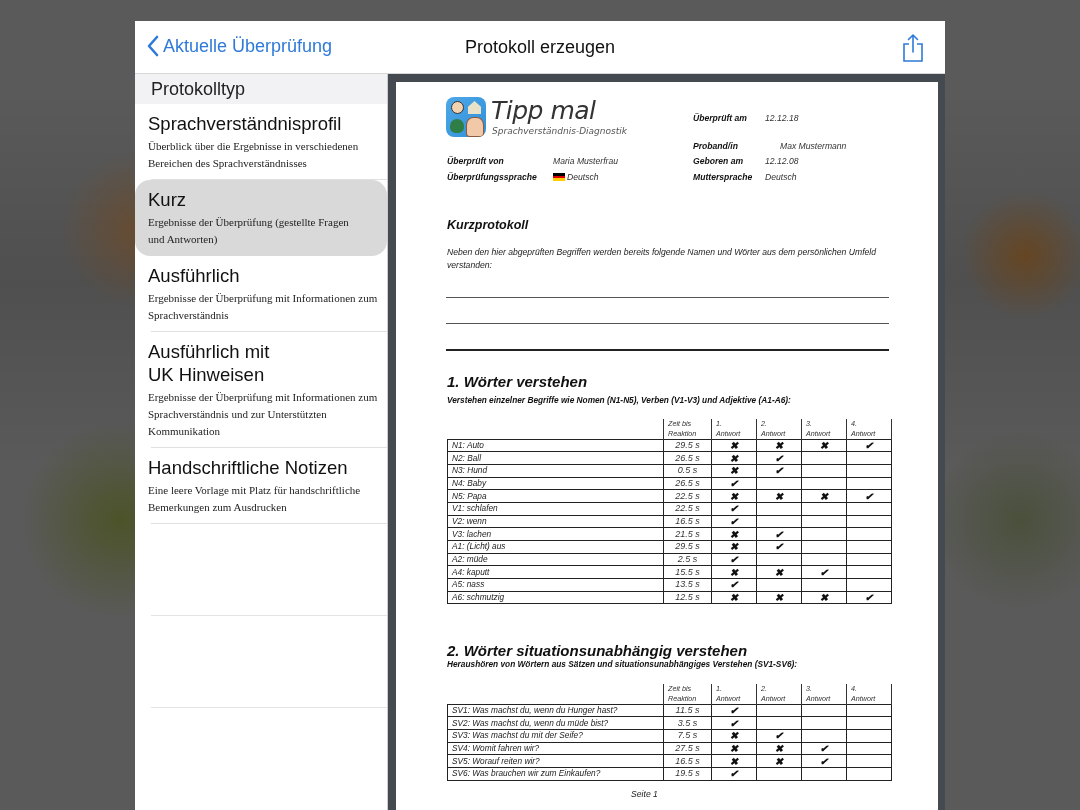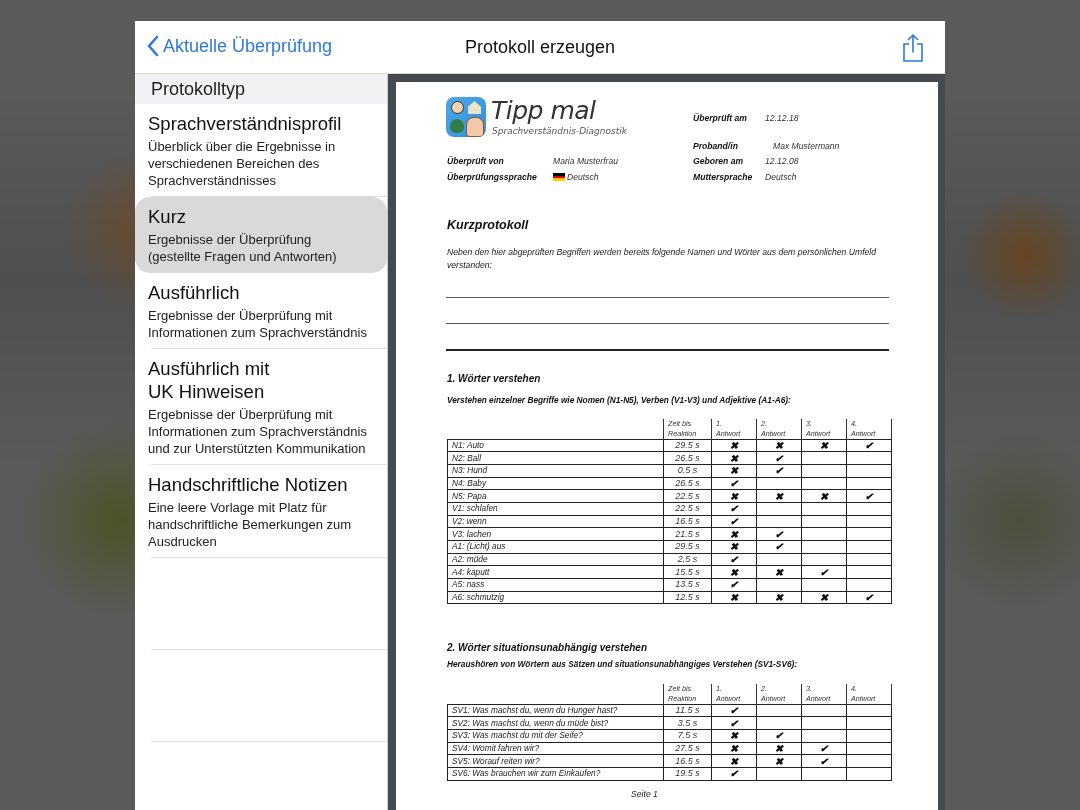--- a/index.html
+++ b/index.html
@@ -25,21 +25,21 @@
   .nav-back { position: absolute; left: 12px; top: 14px; display: flex; align-items: center; color: #2f7ad8; font-size: 18px; cursor: pointer; }
   .nav-back svg { margin-right: 4px; }
   .nav-title { position: absolute; left: 0; right: 0; top: 16px; text-align: center; font-size: 18px; color: #111; font-weight: 500; pointer-events: none; }
   .nav-share { position: absolute; right: 20px; top: 12px; width: 24px; height: 30px; cursor: pointer; }
 
   .sidebar { position: absolute; left: 0; top: 53px; width: 253px; height: 736px; background: #fff; border-right: 1px solid #ccc; }
   .sidebar-header { height: 30px; background: #f2f2f4; padding: 5px 16px; font-size: 18px; color: #222; }
   .sb-item { padding: 8px 13px 8px 13px; position: relative; cursor: pointer; }
   .sb-item.sel { background: #d9d9d9; border-radius: 15px; }
   .sb-item .t { font-size: 18.5px; color: #111; line-height: 23px; font-weight: 500; }
-  .sb-item .d { font-size: 13px; color: #222; line-height: 17px; margin-top: 3px; }
+  .sb-item .d { font-size: 11px; color: #222; line-height: 17px; margin-top: 3px; font-family: Liberation Serif, serif; }
   .sb-item::after { content: ""; position: absolute; left: 16px; right: 0; bottom: 0; height: 1px; background: #e0e0e0; }
   .sb-item.sel::after { display: none; }
   .sb-empty { position: relative; height: 92px; }
   .sb-empty::after { content: ""; position: absolute; left: 16px; right: 0; bottom: 0; height: 1px; background: #e4e4e4; }
 
   .preview { position: absolute; left: 253px; top: 53px; width: 557px; height: 736px; background: #444a50; font-style: italic; }
   .page { position: absolute; left: 8px; top: 8px; width: 542px; height: 740px; background: #fff; font-family: "Liberation Sans", sans-serif; color: #111; }
 
   .logo { position: absolute; left: 50px; top: 15px; width: 40px; height: 40px; border-radius: 8px; background: linear-gradient(135deg, #4ea8e8, #2f8fd8); overflow: hidden; }
   .logo .face { position: absolute; left: 5px; top: 4px; width: 13px; height: 13px; border-radius: 50%; background: #f3d2b0; border: 1.5px solid #333; }
@@ -52,21 +52,21 @@
   .meta { position: absolute; font-size: 8.6px; }
   .meta .k { font-weight: bold; position: absolute; left: 0; white-space: nowrap; }
   .meta .v { position: absolute; white-space: nowrap; color: #333; }
   .flag { display: inline-block; width: 12px; height: 8px; vertical-align: -1px; margin-right: 2px;
     background: linear-gradient(180deg, #000 0 33%, #d00 33% 66%, #fc0 66% 100%); }
 
   .h-kurz { position: absolute; left: 51px; top: 136px; font-size: 12.5px; font-weight: bold; }
   .intro { position: absolute; left: 51px; top: 164px; width: 450px; font-size: 8.6px; line-height: 12.5px; color: #222; }
   .rule { position: absolute; left: 50px; width: 443px; height: 1px; background: #555; }
 
-  .h-sec { position: absolute; left: 51px; font-size: 10px; font-weight: bold; }
+  .h-sec { position: absolute; left: 51px; font-size: 15px; font-weight: bold; }
   .h-sub { position: absolute; left: 51px; font-size: 8.3px; font-weight: bold; }
 
   table.res { position: absolute; left: 51px; border-collapse: collapse; font-size: 8.3px; }
   table.res th { font-weight: normal; text-align: left; vertical-align: top; font-size: 7.2px; color: #333; line-height: 9.5px; padding: 0 4px; border-left: 1px solid #333; height: 20px; }
   table.res th.blank { border-left: none; }
   table.res td { border: 1px solid #222; height: 12.7px; padding: 0 4px; line-height: 11px; }
   table.res td.lbl { width: 216px; color: #222; }
   table.res td.tm { width: 48px; text-align: center; font-size: 9px; color: #333; }
   table.res td.ans { width: 45px; text-align: center; font-size: 10px; font-weight: bold; }
   table.res th.c-tm { width: 48px; }
@@ -138,21 +138,21 @@
       </div>
       <div class="brand">Tipp mal</div>
       <div class="brand-sub">Sprachverständnis-Diagnostik</div>
 
       <div class="meta" style="left:297px; top:31px;">
         <span class="k">Überprüft am</span>
         <span class="v" style="left:72px">12.12.18</span>
       </div>
       <div class="meta" style="left:297px; top:59px;">
         <span class="k">Proband/in</span>
-        <span class="v" style="left:80px">Max Mustermann</span>
+        <span class="v" style="left:87px">Max Mustermann</span>
       </div>
       <div class="meta" style="left:297px; top:74px;">
         <span class="k">Geboren am</span>
         <span class="v" style="left:72px">12.12.08</span>
       </div>
       <div class="meta" style="left:297px; top:90px;">
         <span class="k">Muttersprache</span>
         <span class="v" style="left:72px">Deutsch</span>
       </div>
       <div class="meta" style="left:51px; top:74px;">

